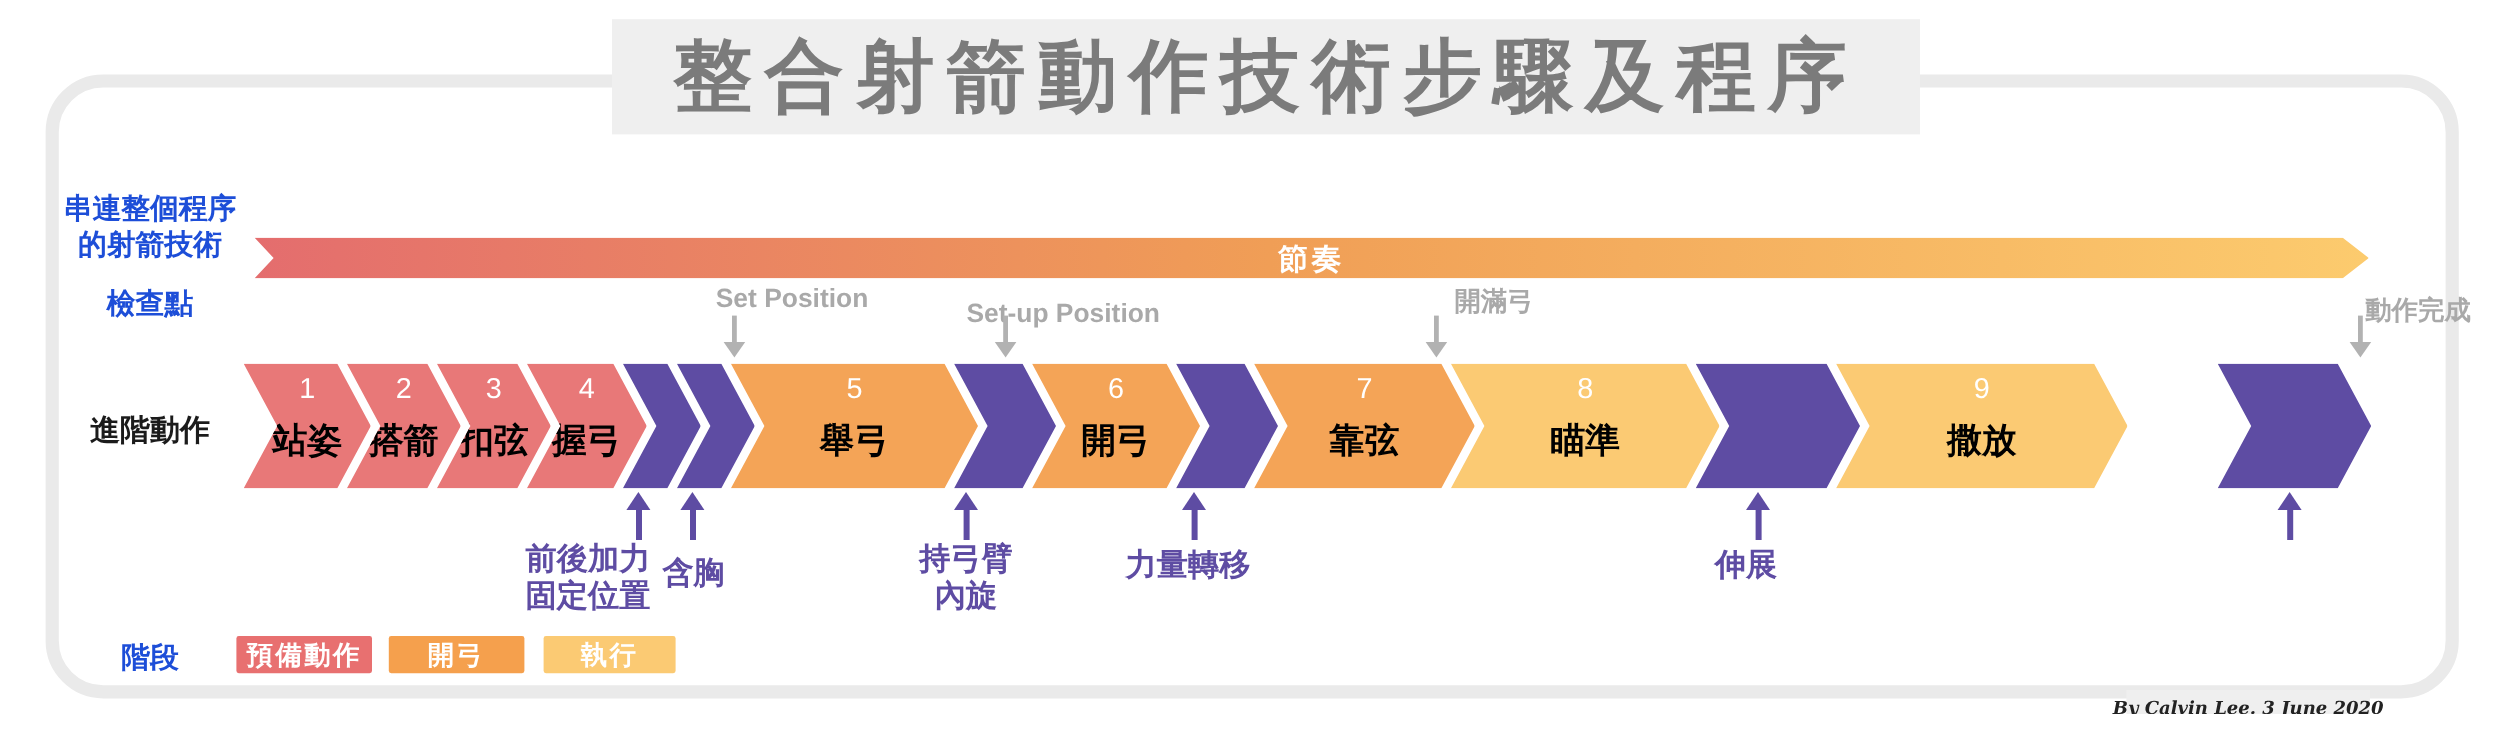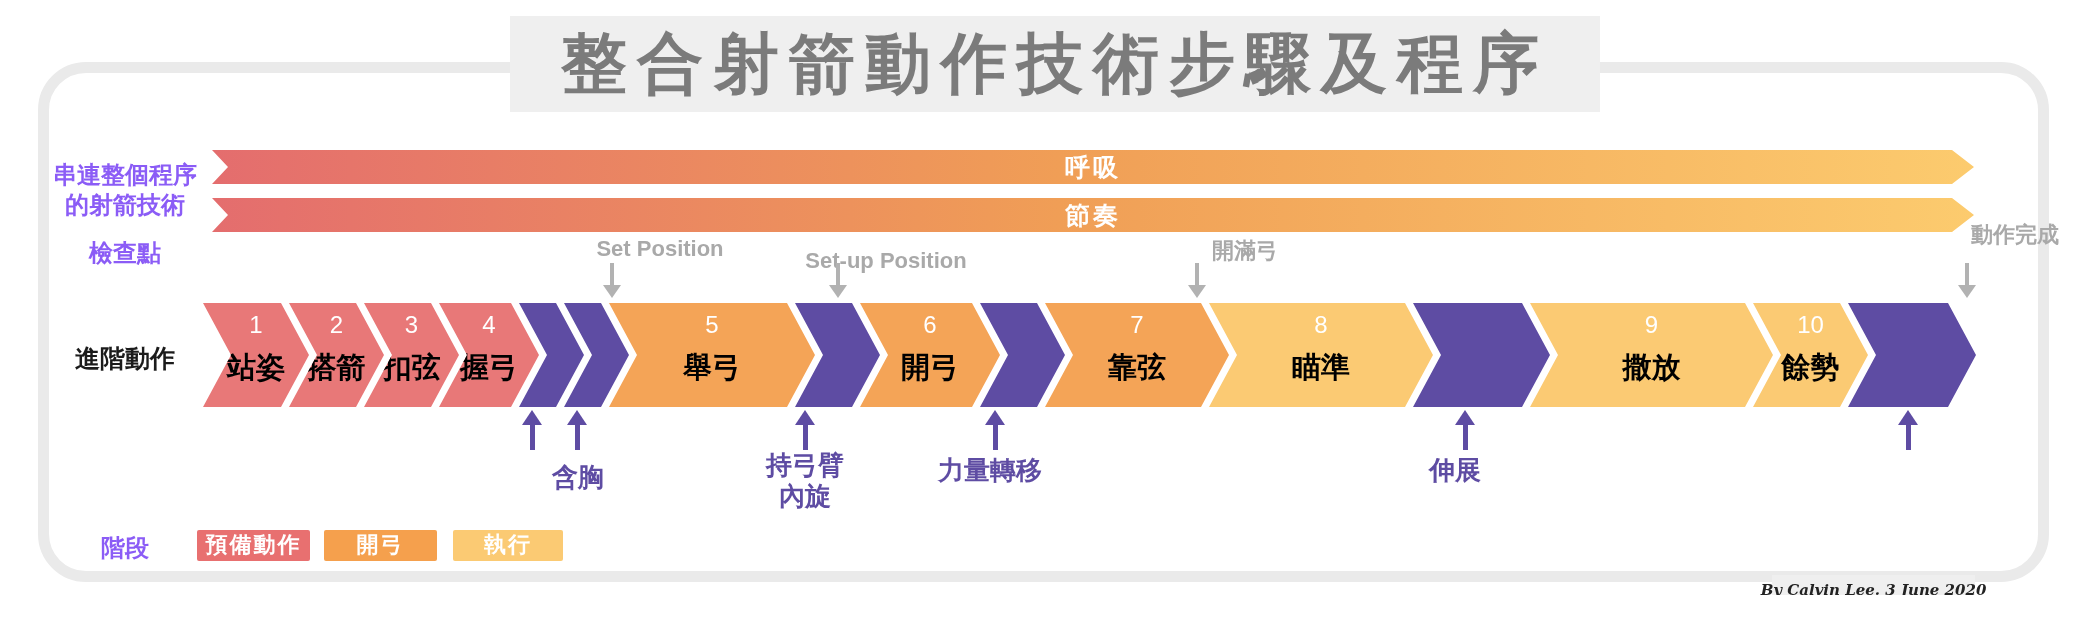--- a/index.html
+++ b/index.html
@@ -14,21 +14,21 @@
   }
   
   .title-box{
     position:absolute;left:510px;top:16px;width:1090px;height:96px;background:#efefef;
     display:flex;align-items:center;justify-content:center;z-index:2;
   }
   .title-box .t{
     font-size:66px;font-weight:600;color:#7b7b7b;letter-spacing:10px;white-space:nowrap;
   }
   
-  .rowlab{position:absolute;left:40px;width:170px;text-align:center;color:#8b5cf6;font-weight:bold;z-index:3;}
+  .rowlab{position:absolute;left:40px;width:170px;text-align:center;color:#1d4ed8;font-weight:bold;z-index:3;}
   .rowlab.tech{top:160px;font-size:24px;line-height:30px;}
   .rowlab.chk{top:237px;font-size:24px;}
   .rowlab.adv{top:342px;font-size:25px;color:#1b1b1b;}
   .rowlab.stg{top:532px;font-size:24px;}
   
   .band{
     position:absolute;left:212px;width:1762px;height:34px;z-index:2;
     background:linear-gradient(90deg,#e46d6e 0%,#f09e56 48%,#fccb6e 100%);
     clip-path:polygon(0 0,calc(100% - 22px) 0,100% 50%,calc(100% - 22px) 100%,0 100%,16px 50%);
     display:flex;align-items:center;justify-content:center;
@@ -55,21 +55,21 @@
   .seg .slbl{margin-top:9px;font-size:29px;font-weight:bold;color:#000000;white-space:nowrap;}
   
   .arr-up{position:absolute;top:410px;transform:translateX(-50%);display:flex;flex-direction:column;align-items:center;z-index:3;}
   .arr-up .head{width:0;height:0;border-left:10px solid transparent;border-right:10px solid transparent;border-bottom:15px solid #5e4ca3;}
   .arr-up .stem{width:5px;height:25px;background:#5e4ca3;}
   .ann{position:absolute;transform:translateX(-50%);text-align:center;color:#5e4ca3;font-weight:bold;font-size:26px;line-height:31px;z-index:3;white-space:nowrap;}
   .ann.tall{line-height:45px;}
   
   .lg-box{
     position:absolute;top:530px;height:31px;border-radius:2px;z-index:3;
-    display:flex;align-items:flex-start;justify-content:center;
+    display:flex;align-items:center;justify-content:center;
     color:#fff;font-weight:bold;font-size:22px;letter-spacing:2px;
   }
   .lg-box.c1{left:197px;width:113px;background:#e87070;}
   .lg-box.c2{left:324px;width:113px;background:#f5a04d;}
   .lg-box.c3{left:453px;width:110px;background:#fbca73;}
   
   .credit{
     position:absolute;left:1772px;top:575px;width:203px;height:30px;background:#efefef;z-index:3;
     display:flex;align-items:center;justify-content:center;
     font-family:"DejaVu Serif","Liberation Serif",serif;font-style:italic;font-weight:bold;
@@ -88,23 +88,20 @@
   </div>
 
   <div class="rowlab tech">
     <span style="display:block">串連整個程序</span>
     <span style="display:block">的射箭技術</span>
   </div>
   <div class="rowlab chk">檢查點</div>
   <div class="rowlab adv">進階動作</div>
   <div class="rowlab stg">階段</div>
 
-  <div class="band b1">
-    <span class="bl">呼吸</span>
-  </div>
   <div class="band b2">
     <span class="bl">節奏</span>
   </div>
 
   <div class="cp" style="left:612px;top:236px">
     <span class="cl">Set Position</span>
   </div>
   <div class="arr-down" style="left:612px;top:263px">
       <div class="stem"></div>
       <div class="head"></div>
@@ -119,21 +116,21 @@
     </div>
 
   <div class="cp" style="left:1197px;top:236px">
     <span class="cl">開滿弓</span>
   </div>
   <div class="arr-down" style="left:1197px;top:263px">
       <div class="stem"></div>
       <div class="head"></div>
     </div>
 
-  <div class="cp" style="left:1967px;top:220px">
+  <div class="cp" style="left:1967px;top:244px">
     <span class="cl">動作完成</span>
   </div>
   <div class="arr-down" style="left:1967px;top:263px">
       <div class="stem"></div>
       <div class="head"></div>
     </div>
 
   <div class="seg salmon" style="left:203px;width:106px">
     <span class="num">1</span>
     <span class="slbl">站姿</span>
@@ -168,30 +165,30 @@
   </div>
   <div class="seg light" style="left:1209px;width:224px">
     <span class="num">8</span>
     <span class="slbl">瞄準</span>
   </div>
   <div class="seg purple" style="left:1413px;width:137px"></div>
   <div class="seg light" style="left:1530px;width:243px">
     <span class="num">9</span>
     <span class="slbl">撒放</span>
   </div>
-  <div class="seg light" style="left:1753px;width:115px">
-    <span class="num">10</span>
-    <span class="slbl">餘勢</span>
-  </div>
   <div class="seg purple" style="left:1848px;width:128px"></div>
 
   <div class="arr-up" style="left:532px">
       <div class="head"></div>
       <div class="stem"></div>
     </div>
+  <div class="ann" style="left:490px;top:450px">
+    <span style="display:block">前後加力</span>
+    <span style="display:block">固定位置</span>
+  </div>
 
   <div class="arr-up" style="left:577px">
       <div class="head"></div>
       <div class="stem"></div>
     </div>
   <div class="ann" style="left:578px;top:462px">
     <span style="display:block">含胸</span>
   </div>
 
   <div class="arr-up" style="left:805px">

